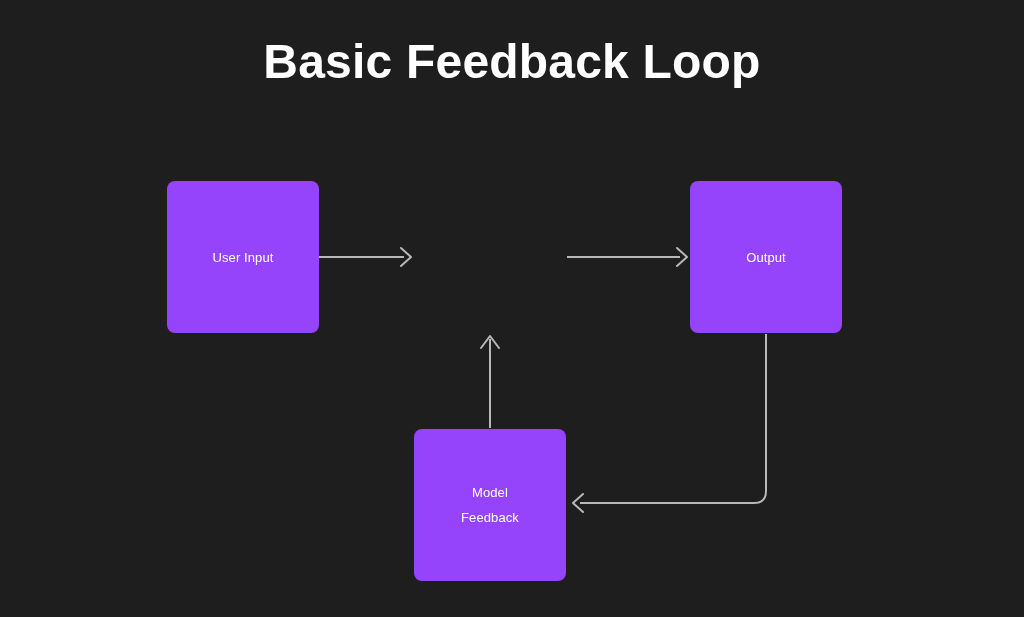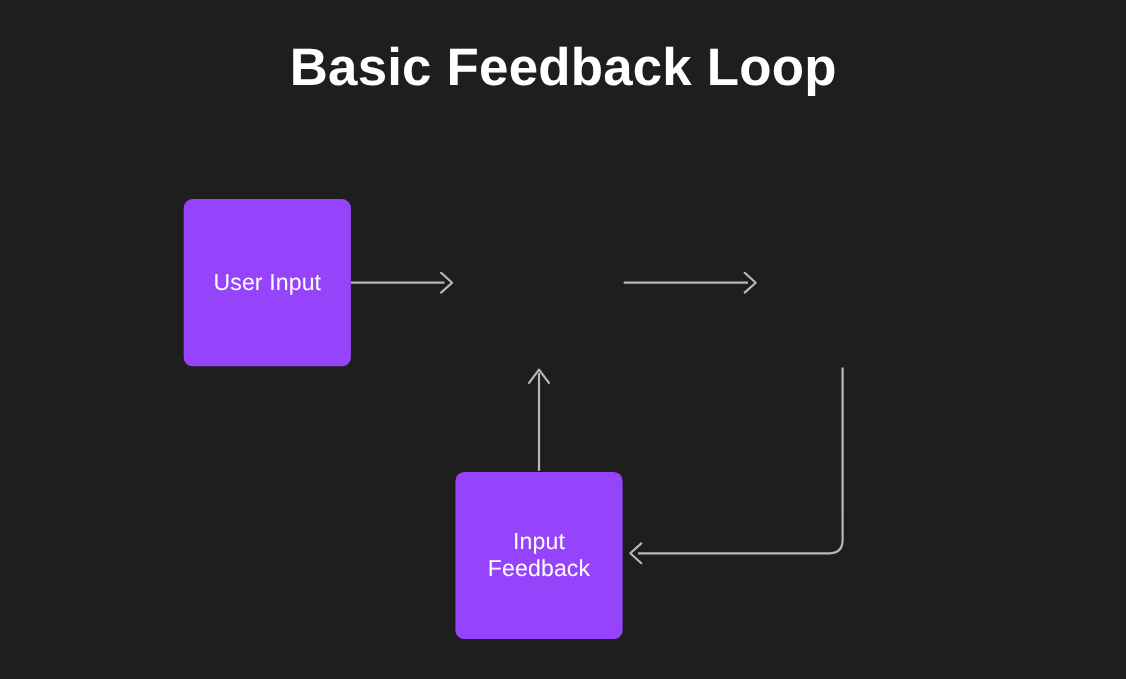--- a/index.html
+++ b/index.html
@@ -37,21 +37,21 @@
     box-sizing: border-box;
     background: #9544fb;
     border-radius: 8px;
     display: flex;
     align-items: center;
     justify-content: center;
     text-align: center;
   }
   .node-label {
     color: #ffffff;
-    font-size: 21px;
+    font-size: 13px;
     font-weight: 400;
     line-height: 25px;
     letter-spacing: 0.1px;
     white-space: pre-line;
     padding: 0 8px;
   }
   #node-user-input   { left: 167px; top: 181px; width: 152px; height: 152px; }
   #node-ai-model     { left: 414px; top: 181px; width: 152px; height: 152px; }
   #node-output       { left: 690px; top: 181px; width: 152px; height: 152px; }
   #node-user-feedback{ left: 414px; top: 429px; width: 152px; height: 152px; }
@@ -93,19 +93,22 @@
       <line x1="490" y1="428" x2="490" y2="339" stroke="#b8b8b8" stroke-width="2" stroke-linecap="butt"></line>
       <polyline points="481,348 490,336 499,348" fill="none" stroke="#b8b8b8" stroke-width="2" stroke-linecap="round" stroke-linejoin="round"></polyline>
     </g>
   </svg>
 
   <div class="node" id="node-user-input">
     <span class="node-label">User Input</span>
   </div>
 
 
+  <div class="node" id="node-output">
+    <span class="node-label">Output</span>
+  </div>
 
   <div class="node" id="node-user-feedback">
-    <span class="node-label">Input
+    <span class="node-label">Model
 Feedback</span>
   </div>
 
 </div>
 
 </body></html>

